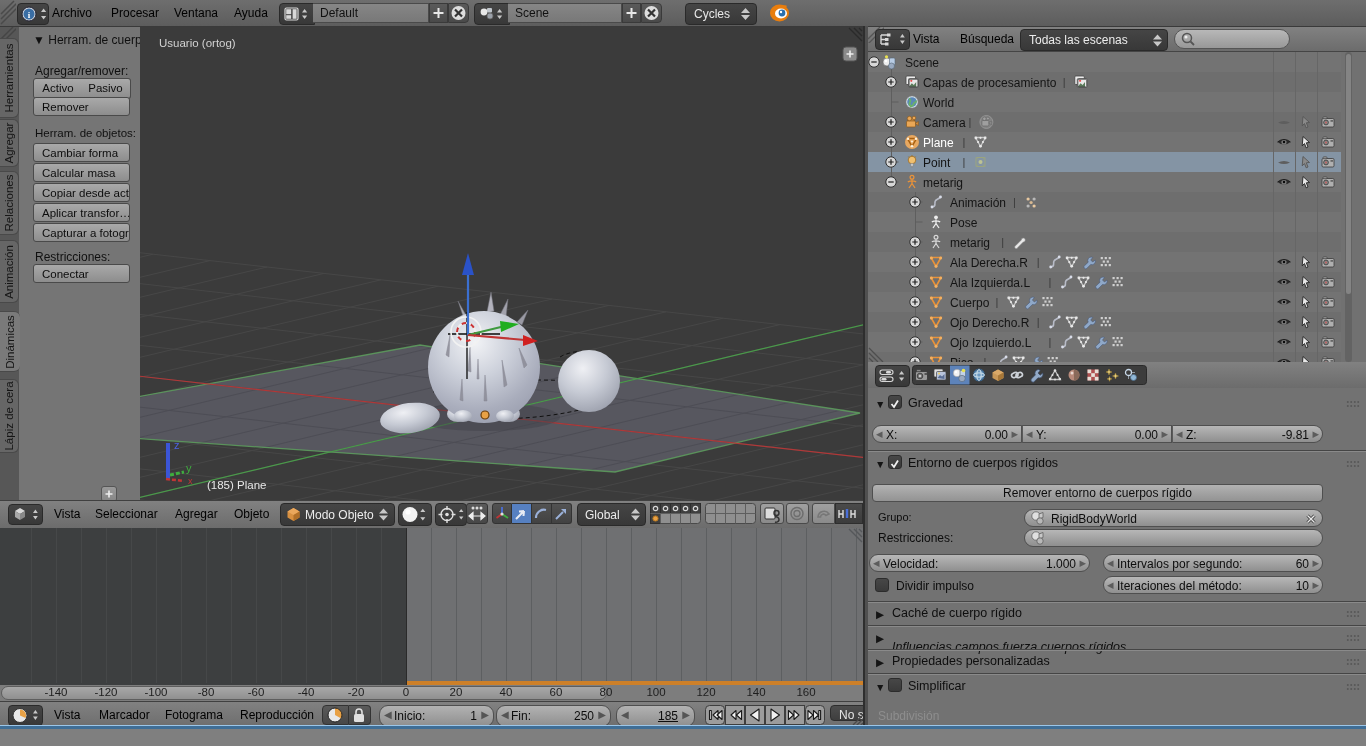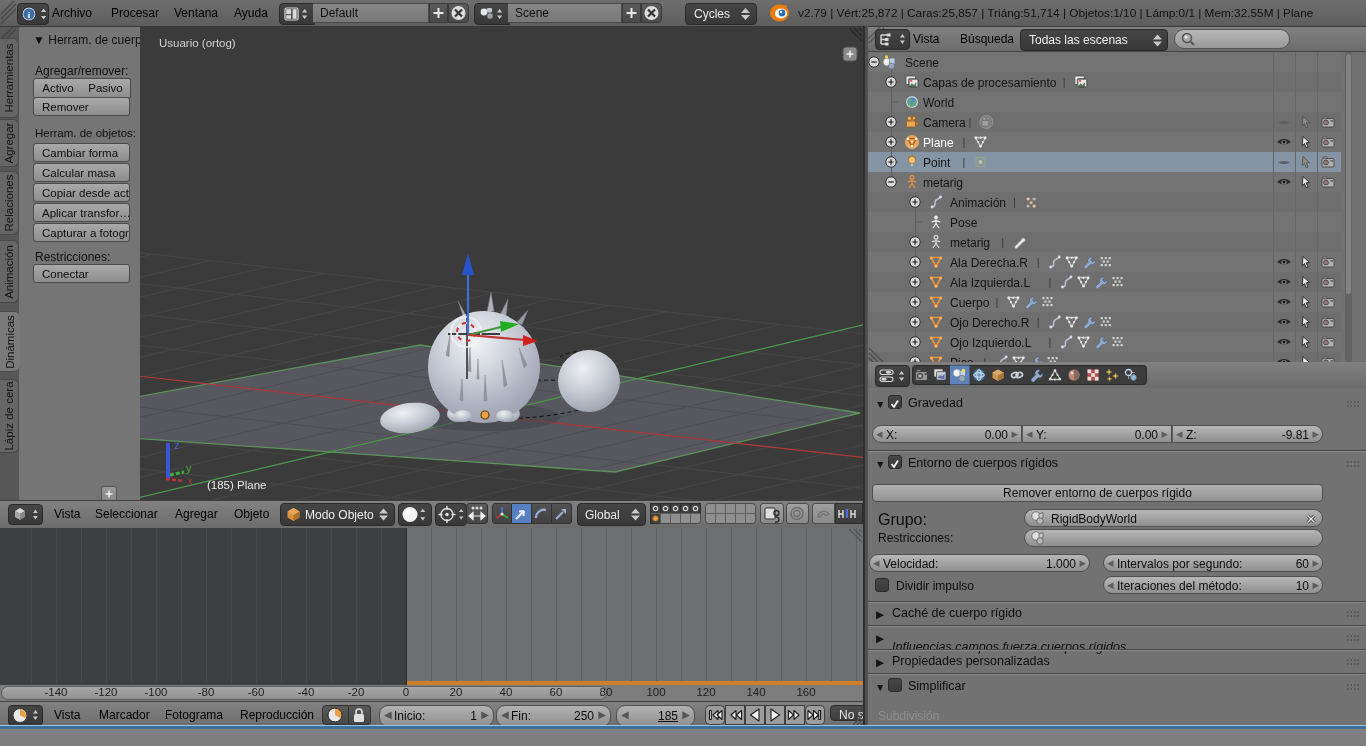--- a/index.html
+++ b/index.html
@@ -85,21 +85,20 @@
     </svg>
   </div>
 
   <svg class="abs" style="left:769px;top:3px;" width="21" height="20">
     <ellipse cx="10.5" cy="10" rx="9.5" ry="8.5" fill="#e87d0d"></ellipse>
     <path d="M2,10 Q1,4 8,3 L16,2.2 Q19,2.2 17,4.5 L13,8 Z" fill="#e87d0d"></path>
     <ellipse cx="12" cy="10.5" rx="6" ry="5" fill="#fff"></ellipse>
     <circle cx="13" cy="10" r="3.4" fill="#2a6fae"></circle>
     <circle cx="12" cy="9" r="1.2" fill="#fff"></circle>
   </svg>
-  <div class="abs" style="left:798px;top:6px;font-size:11.8px;color:#101010;">v2.79 | Vért:25,872 | Caras:25,857 | Triáng:51,714 | Objetos:1/10 | Lámp:0/1 | Mem:32.55M | Plane</div>
 </div>
 
 <div class="abs" id="toolshelf" style="left:0;top:27px;width:140px;height:473px;background:#757575;">
   <div class="abs" style="left:33px;top:6px;font-size:12px;color:#101010;white-space:nowrap;">▼ Herram. de cuerp</div>
   <div class="abs" style="left:35px;top:37px;font-size:12px;color:#101010;">Agregar/remover:</div>
   <div class="abs btn" style="left:33px;top:51px;width:48px;height:19px;line-height:18px;border-radius:3px 0 0 3px;">Activo</div>
   <div class="abs btn" style="left:81px;top:51px;width:49px;height:19px;line-height:18px;border-left:none;border-radius:0 3px 3px 0;">Pasivo</div>
   <div class="abs btn" style="left:33px;top:70px;width:97px;height:19px;line-height:18px;text-align:left;padding-left:8px;box-sizing:border-box;">Remover</div>
   <div class="abs" style="left:35px;top:100px;font-size:11.5px;color:#101010;white-space:nowrap;">Herram. de objetos:</div>
   <div class="abs btn" style="left:33px;top:116px;width:97px;height:19px;line-height:18px;text-align:left;padding-left:8px;box-sizing:border-box;">Cambiar forma</div>
@@ -954,21 +953,21 @@
   </div>
   <div class="sep" style="top:62px;"></div>
   <div class="parr" style="left:7px;top:70px;">▼</div>
   <div class="chk" style="left:20px;top:67px;"><svg width="12" height="12">
         <path d="M2.5,6 l2.5,3 4,-6.5" stroke="#f0f0f0" stroke-width="1.8" fill="none"></path>
       </svg></div>
   <div class="ptit" style="left:40px;top:68px;">Entorno de cuerpos rígidos</div>
   <div class="grip" style="top:72px;"></div>
   <div class="abs" style="left:4px;top:96px;width:451px;height:18px;background:linear-gradient(#b2b2b2,#939393);
        border:1px solid #4f4f4f;border-radius:4px;box-sizing:border-box;font-size:12px;color:#0d0d0d;text-align:center;line-height:16px;">Remover entorno de cuerpos rígido</div>
-  <div class="abs" style="left:10px;top:123px;font-size:16px;color:#0d0d0d;">Grupo:</div>
+  <div class="abs" style="left:10px;top:123px;font-size:11px;color:#0d0d0d;">Grupo:</div>
   <div class="abs" style="left:156px;top:121px;width:299px;height:18px;background:linear-gradient(#b7b7b7,#8f8f8f);
        border:1px solid #4f4f4f;border-radius:9px;box-sizing:border-box;">
     <svg width="18" height="16" style="position:absolute;left:5px;top:0">
       <g fill="#e0e0e0" stroke="#555" stroke-width="0.7">
         <circle cx="6" cy="6" r="4.2"></circle>
           <path d="M9,4 l4,-1.5 v5 l-4,1.5 z" fill="#c8c8c8"></path>
           <circle cx="10" cy="11" r="3.2" fill="#b8b8b8"></circle>
       </g>
     </svg>
     <span style="position:absolute;left:26px;top:1.5px;font-size:12px;color:#0d0d0d;">RigidBodyWorld</span>

